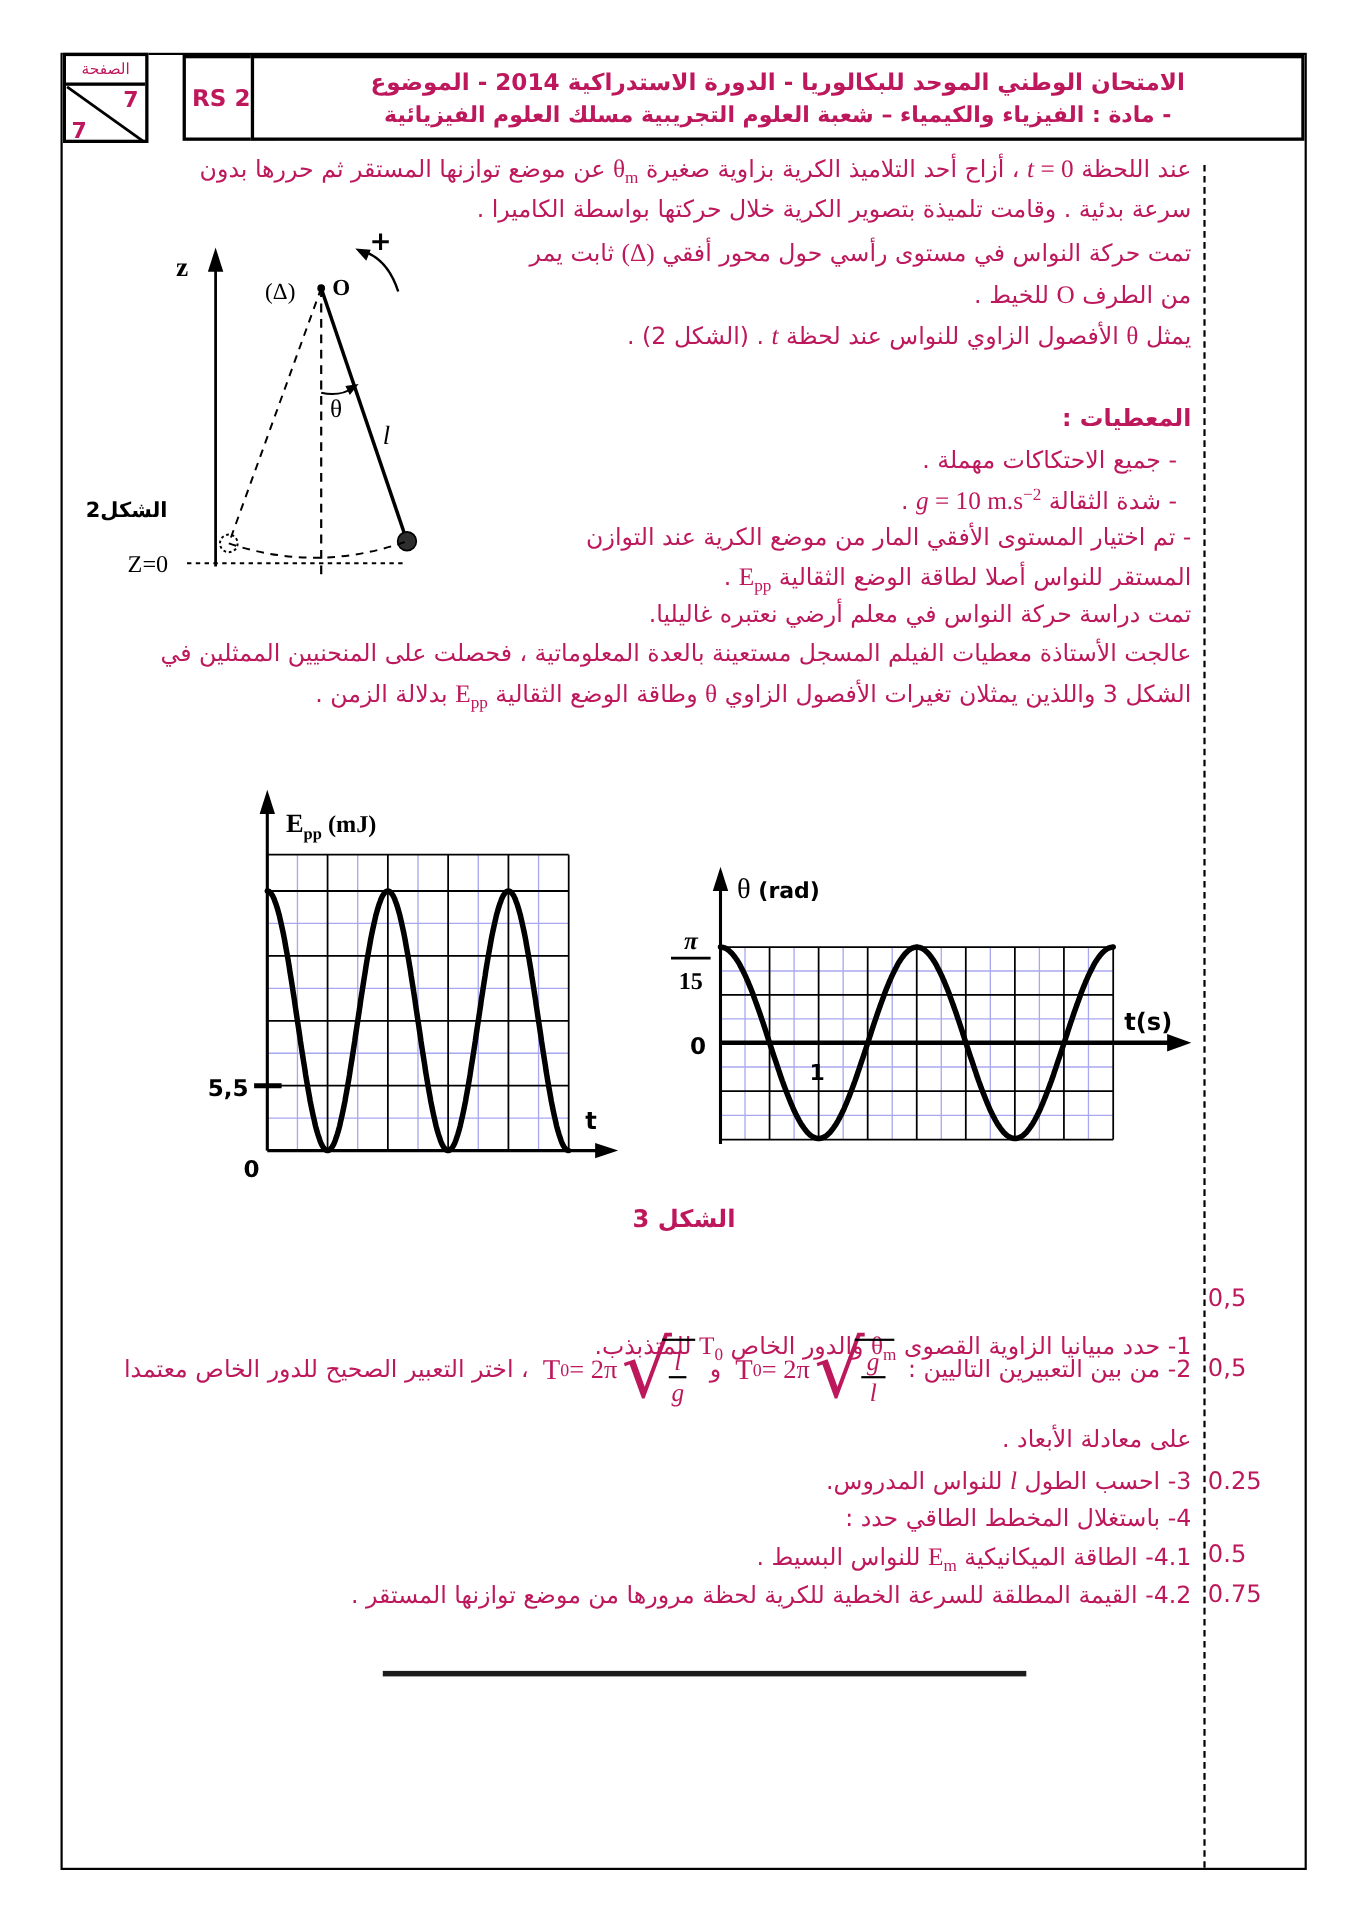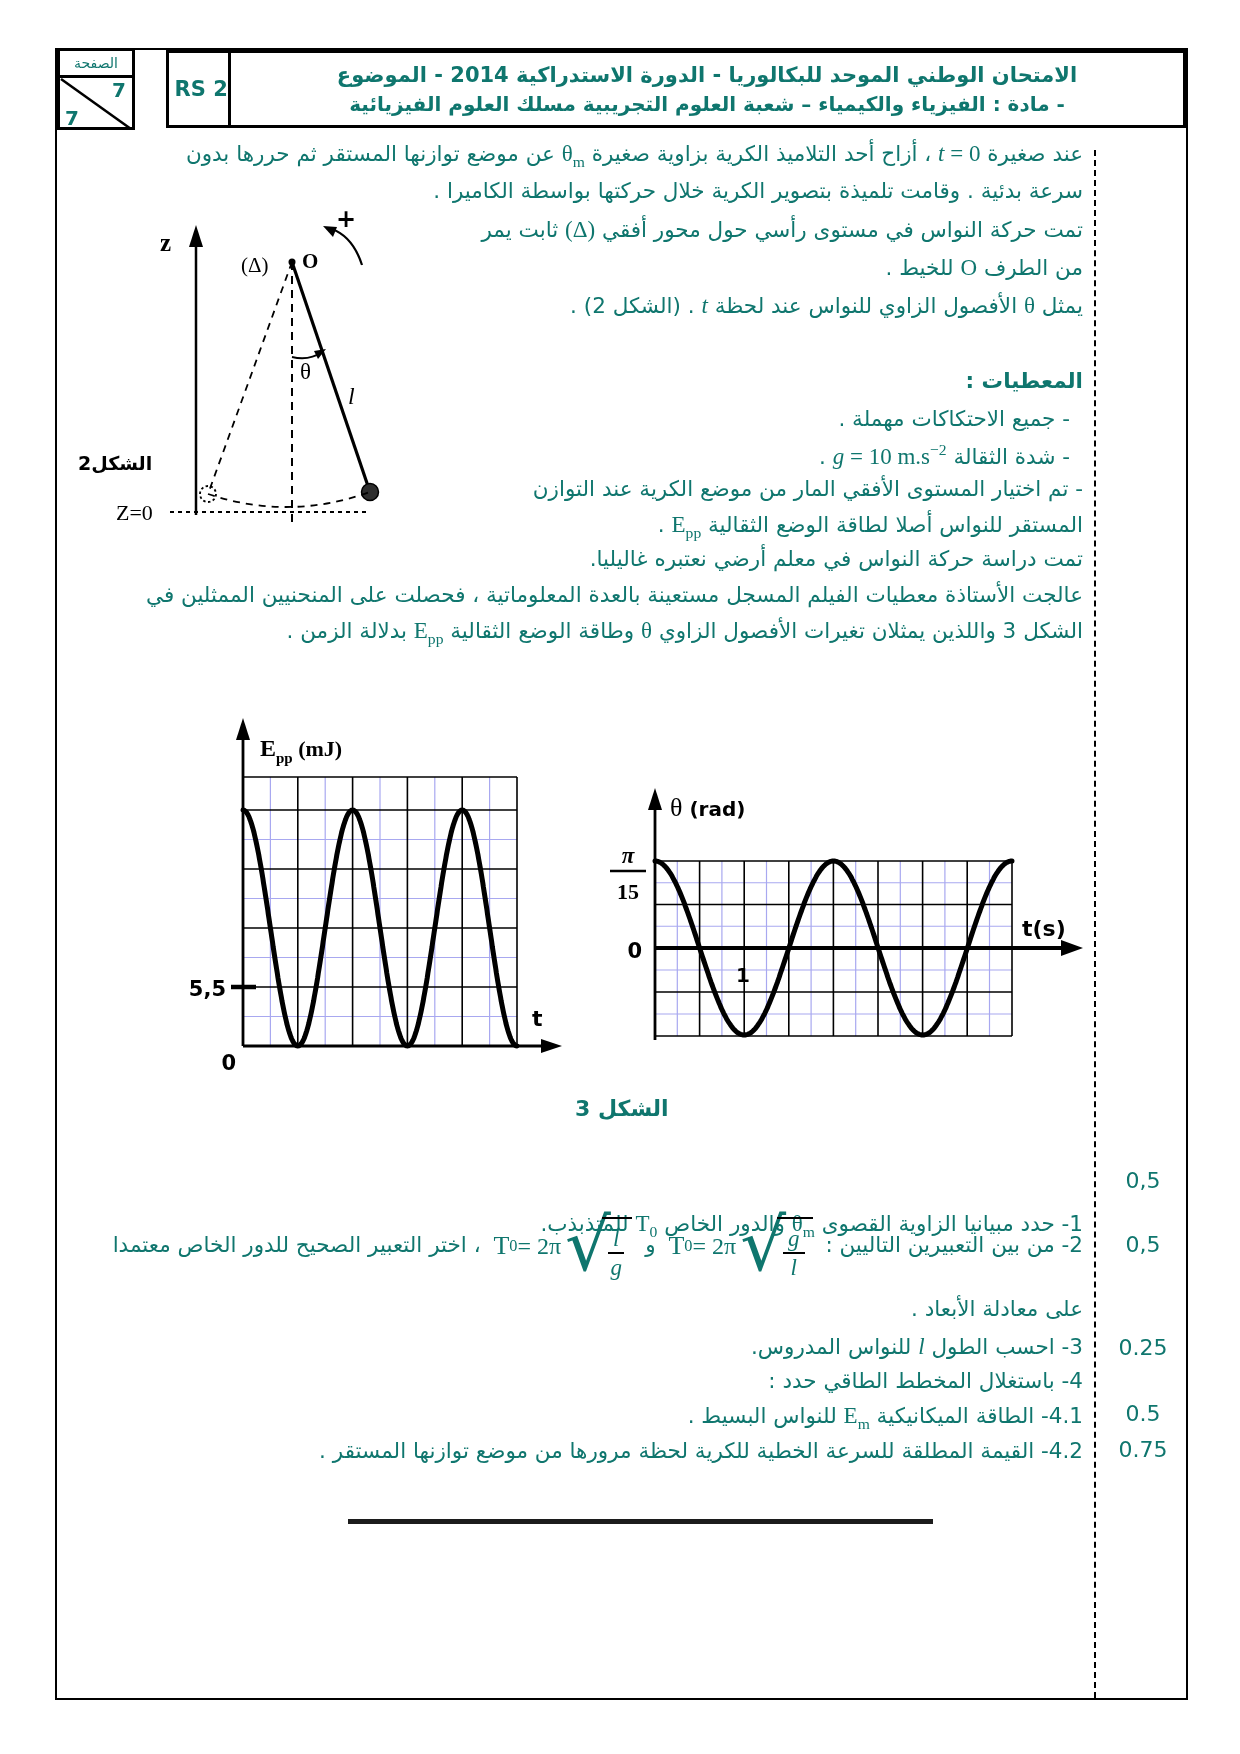--- a/index.html
+++ b/index.html
@@ -1,34 +1,34 @@
 <!DOCTYPE html>
 <html lang="ar"><head>
 <meta charset="utf-8">
 <style>
   html,body{margin:0;padding:0;background:#ffffff;}
-  #page{position:relative;width:1240px;height:1754px;background:#fff;color:#0f766e;
+  #page{position:relative;width:1240px;height:1754px;background:#fff;color:#be185d;
         font-family:"DejaVu Sans",sans-serif;overflow:hidden;}
   .abs{position:absolute;}
   .rtl{direction:rtl;text-align:right;white-space:nowrap;font-size:21.5px;line-height:1.25;}
   .bold{font-weight:bold;}
   .m{font-family:"Liberation Serif",serif;font-size:23px;}
   .m i{font-style:italic;}
   sub{font-size:0.68em;}
   sup{font-size:0.68em;}
   
   .hdrbox{position:absolute;border:3px solid #000;box-sizing:border-box;background:#fff;}
   #page-box .lbl{border-bottom:3px solid #000;font-size:14px;text-align:center;height:24px;line-height:24px;}
   #title-box{display:flex;flex-direction:column;justify-content:center;align-items:center;gap:5px;}
   #title-box .t1{font-size:21px;font-weight:bold;}
   #title-box .t2{font-size:20px;font-weight:bold;}
   
   #frame{position:absolute;left:55px;top:48px;width:1133px;height:1652px;border:2px solid #000;box-sizing:border-box;}
   #marks-divider{position:absolute;left:1094px;top:150px;height:1548px;border-left:2px dashed #000;}
-  .mark{position:absolute;left:1098px;width:90px;text-align:center;font-size:22px;}
+  .mark{position:absolute;left:1098px;width:90px;text-align:left;font-size:22px;}
   
   .formula{display:inline-flex;align-items:center;vertical-align:middle;direction:ltr;
            font-family:"Liberation Serif",serif;font-size:24px;margin:0 6px;}
   .formula .Tsym{font-size:26px;}
   .sqrt{display:inline-flex;align-items:flex-start;margin-left:4px;}
   .sqrt .rad{font-size:72px;line-height:66px;font-family:"DejaVu Sans",sans-serif;font-weight:400;}
   .sqrt .radicand{border-top:2.5px solid #000;margin-left:-9px;margin-top:5px;padding:4px 8px 0 6px;}
   .frac{display:inline-flex;flex-direction:column;align-items:center;font-size:23px;line-height:1.1;}
   .frac .num{border-bottom:2px solid #000;padding:0 5px 1px 5px;font-style:italic;}
   .frac .den{padding-top:1px;font-style:italic;}
@@ -58,21 +58,21 @@
   <div class="hdrbox" style="left:139px;top:50px;width:85px;height:78px;display:flex;align-items:center;justify-content:center;margin-left:27px;">
     <span class="bold" style="font-size:21px;">RS 28</span>
   </div>
 
   <div id="title-box" class="hdrbox" style="left:228px;top:50px;width:958px;height:78px;">
     <div class="t1" dir="rtl">الامتحان الوطني الموحد للبكالوريا - الدورة الاستدراكية 2014 - الموضوع</div>
     <div class="t2" dir="rtl">- مادة : الفيزياء والكيمياء – شعبة العلوم التجريبية مسلك العلوم الفيزيائية</div>
   </div>
 
   <div class="abs rtl" style="right:157px;top:140px;">
-    <span>عند صغيرة </span><span class="m" dir="ltr"><i>t</i><span> = 0</span></span><span> ، أزاح أحد التلاميذ الكرية بزاوية صغيرة </span><span class="m" dir="ltr"><span>θ</span><sub>m</sub></span><span> عن موضع توازنها المستقر ثم حررها بدون</span>
+    <span>عند اللحظة </span><span class="m" dir="ltr"><i>t</i><span> = 0</span></span><span> ، أزاح أحد التلاميذ الكرية بزاوية صغيرة </span><span class="m" dir="ltr"><span>θ</span><sub>m</sub></span><span> عن موضع توازنها المستقر ثم حررها بدون</span>
   </div>
   <div class="abs rtl" style="right:157px;top:216px;">
     <span>تمت حركة النواس في مستوى رأسي حول محور أفقي </span><span class="m" dir="ltr">(Δ)</span><span> ثابت يمر</span>
   </div>
   <div class="abs rtl" style="right:157px;top:178px;">سرعة بدئية . وقامت تلميذة بتصوير الكرية خلال حركتها بواسطة الكاميرا .</div>
   <div class="abs rtl" style="right:157px;top:254px;">
     <span>من الطرف </span><span class="m" dir="ltr">O</span><span> للخيط .</span>
   </div>
   <div class="abs rtl" style="right:157px;top:292px;">
     <span>يمثل </span><span class="m" dir="ltr">θ</span><span> الأفصول الزاوي للنواس عند لحظة </span><span class="m" dir="ltr"><i>t</i></span><span> . (الشكل 2) .</span>

